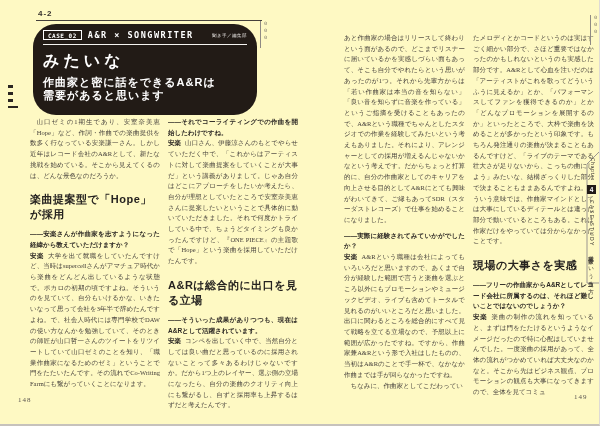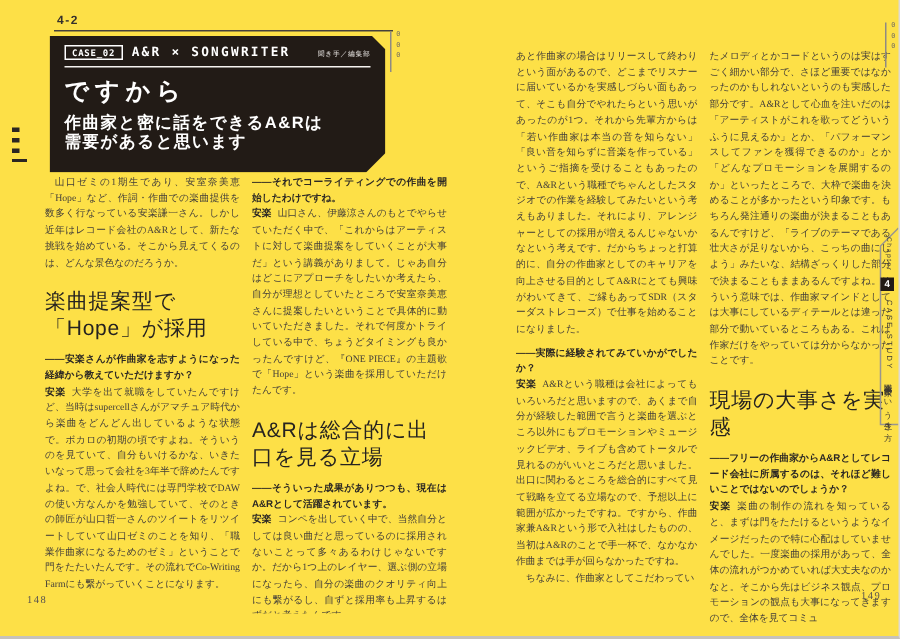--- a/index.html
+++ b/index.html
@@ -1,20 +1,20 @@
 <!DOCTYPE html>
 <html><head>
 <meta charset="utf-8">
 <style>
   * { margin:0; padding:0; box-sizing:border-box; }
   html,body { background:#ffffff; }
   body { font-family:"Liberation Serif","DejaVu Serif",serif; }
   .spread {
     position:relative; width:600px; height:426px;
-    background:#fde047; overflow:hidden;
+    background:#fef9c3; overflow:hidden;
     border-bottom:2px solid #c6c2bc; border-right:1px solid #dedad5;
   }
   
   .section-label {
     position:absolute; left:38px; top:9px;
     font-family:"Liberation Sans","DejaVu Sans",sans-serif;
     font-size:8px; font-weight:bold; letter-spacing:1px; color:#35302c;
   }
   .section-rule { position:absolute; left:36px; top:20px; width:226px; border-top:1.5px solid #45403b; }
   .marks-v {
@@ -26,20 +26,21 @@
   .corner-bracket-pageedge { position:absolute; right:1px; top:15px; height:30px; border-left:1px solid #8f8a84; padding-left:2px; }
   .edge-marks { position:absolute; left:8px; top:85px; }
   .edge-marks .sq { width:5px; height:3px; background:#2b2622; margin-bottom:4px; }
   .edge-marks .bar { width:10px; height:2px; background:#2b2622; margin-top:3px; }
 
   .case-box {
     position:absolute; left:33px; top:24px; width:224px; height:91px;
     background:#221b16; color:#ffffff; padding:6px 10px 8px 10px;
     clip-path:polygon(0 0, calc(100% - 9px) 0, 100% 9px, 100% calc(100% - 13px), calc(100% - 13px) 100%, 0 100%);
     font-family:"Liberation Sans","DejaVu Sans",sans-serif;
+    border-radius:23px;
   }
   .case-row {
     display:flex; align-items:center; gap:6px;
     border-bottom:1px solid #f5f3f0; padding-bottom:4px;
   }
   .case-tag {
     border:1px solid #ffffff; font-family:"DejaVu Sans Mono",monospace;
     font-size:6px; font-weight:bold; letter-spacing:0.5px; padding:1px 4px 0 4px; line-height:7px;
   }
   .case-title { font-family:"DejaVu Sans Mono",monospace; font-size:8.5px; font-weight:bold; letter-spacing:1.5px; }
@@ -58,21 +59,21 @@
   }
   .indent { text-indent:1em; }
   .q {
     font-family:"Liberation Sans","DejaVu Sans",sans-serif;
     font-weight:bold; font-size:6.5px; line-height:10.7px; color:#2c2824;
     margin-top:5px; text-align:justify;
   }
   .speaker { font-family:"Liberation Sans","DejaVu Sans",sans-serif; font-weight:bold; color:#2c2824; margin-right:4px; }
   .col-heading {
     font-family:"Liberation Sans","DejaVu Sans",sans-serif;
-    font-weight:normal; font-size:14px; letter-spacing:0.5px; color:#262320;
+    font-weight:bold; font-size:11px; letter-spacing:0.5px; color:#262320;
     margin:11px 0 7px 0;
   }
   .page-num {
     position:absolute; font-size:7px; color:#5a5550; letter-spacing:1px;
     font-family:"Liberation Serif","DejaVu Serif",serif;
     text-align:right;
   }
   .page-num-left  { left:18px;  top:396px; }
   .page-num-right { left:574px; top:393px; }
 
@@ -120,21 +121,21 @@
     <div class="corner-bracket-left">
       <div class="marks-v">000</div>
     </div>
 
     <div class="case-box">
       <div class="case-row">
         <span class="case-tag">CASE_02</span>
         <span class="case-title">A&amp;R × SONGWRITER</span>
         <span class="case-interviewer">聞き手／編集部</span>
       </div>
-      <div class="case-name">ですから</div>
+      <div class="case-name">みたいな</div>
       <div class="case-subtitle">
         <span style="display:block">作曲家と密に話をできるA&amp;Rは</span>
         <span style="display:block">需要があると思います</span>
       </div>
     </div>
 
     <div class="cols cols-left">
       <div class="col">
         <p class="para indent">山口ゼミの1期生であり、安室奈美恵「Hope」など、作詞・作曲での楽曲提供を数多く行なっている安楽謙一さん。しかし近年はレコード会社のA&amp;Rとして、新たな挑戦を始めている。そこから見えてくるのは、どんな景色なのだろうか。</p>
         <h3 class="col-heading">楽曲提案型で「Hope」が採用</h3>

